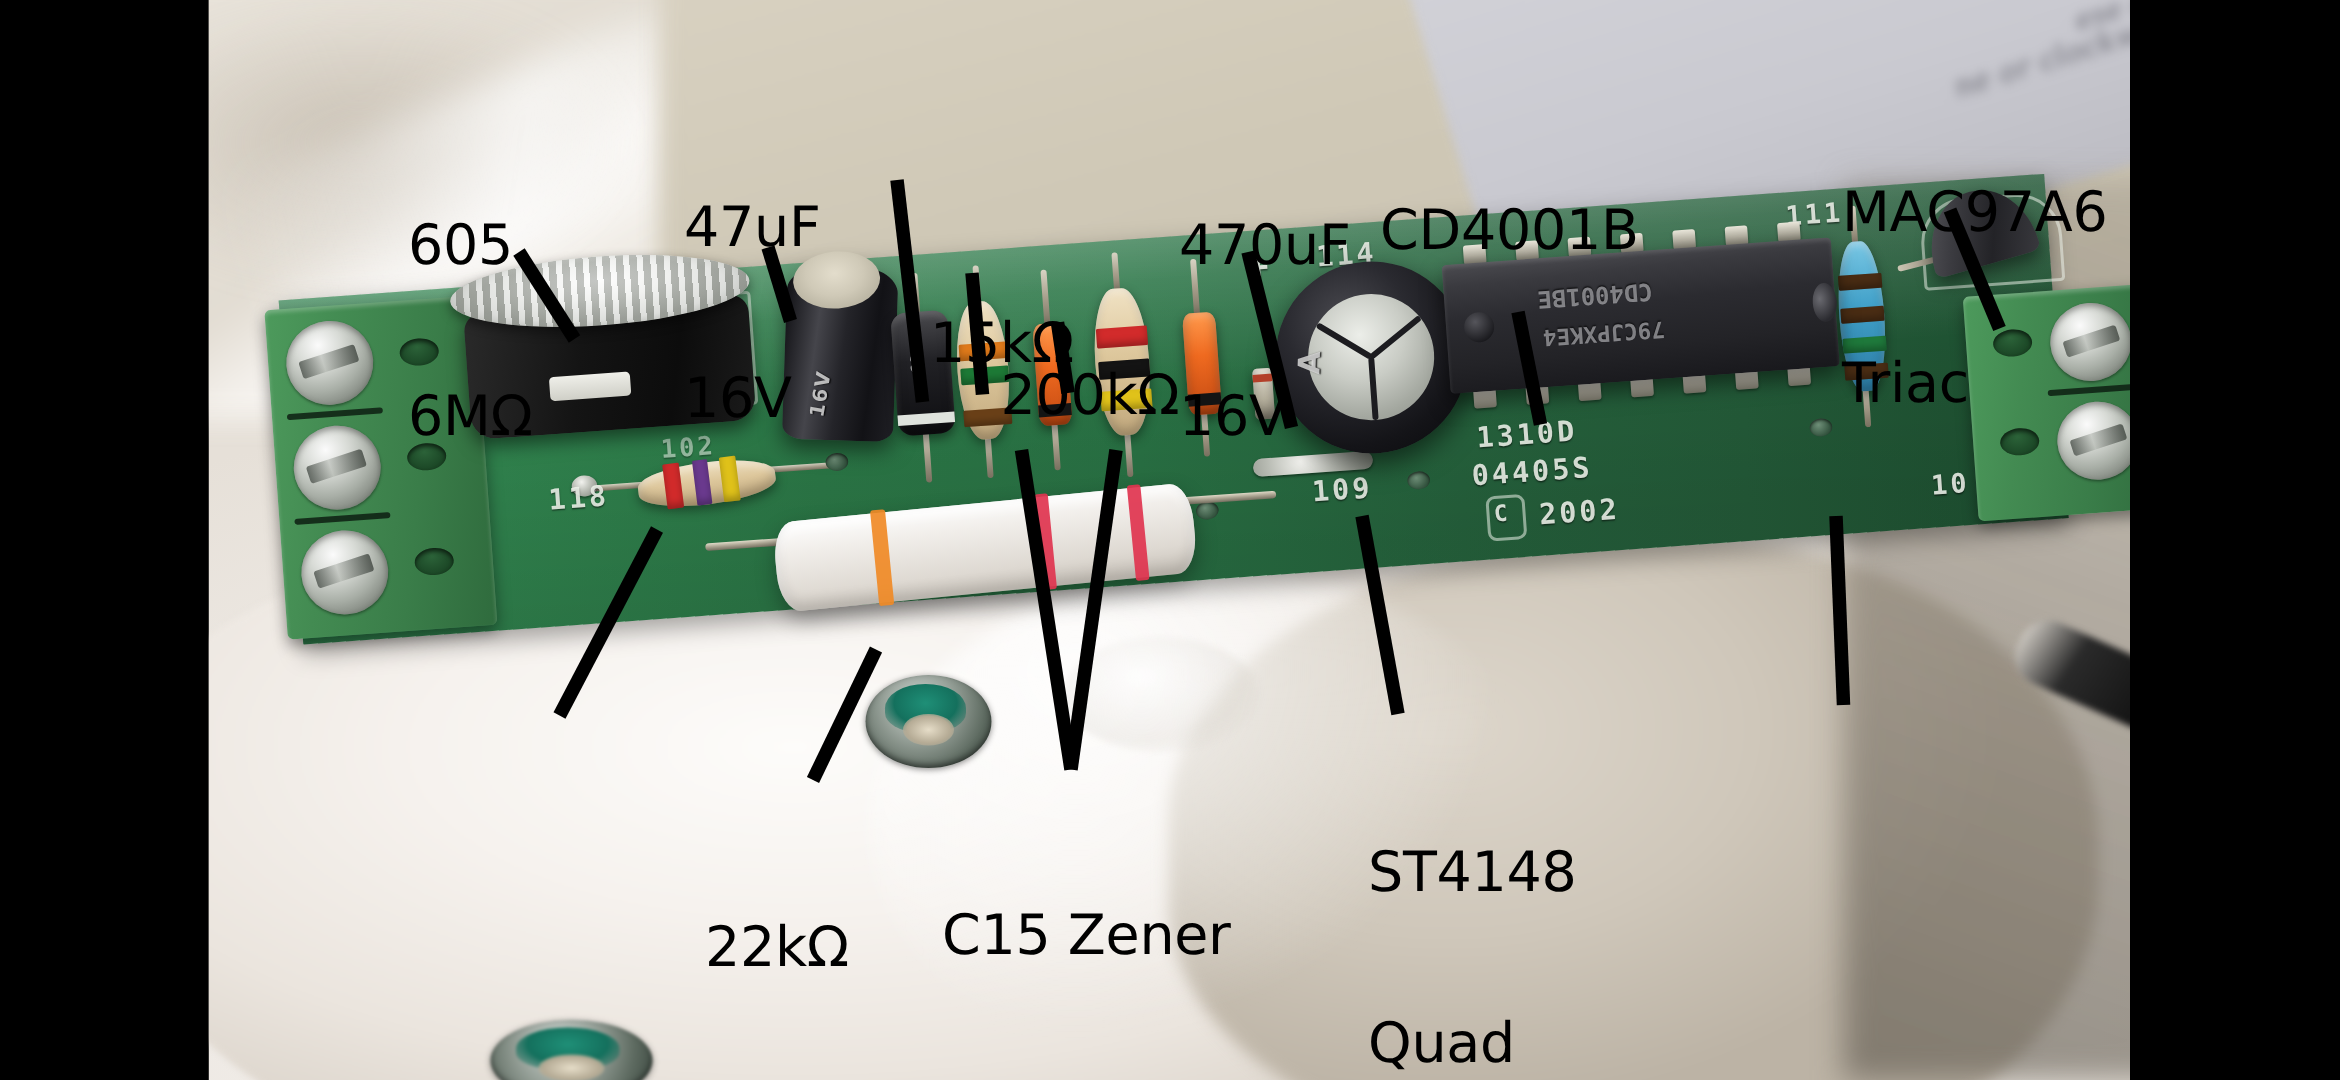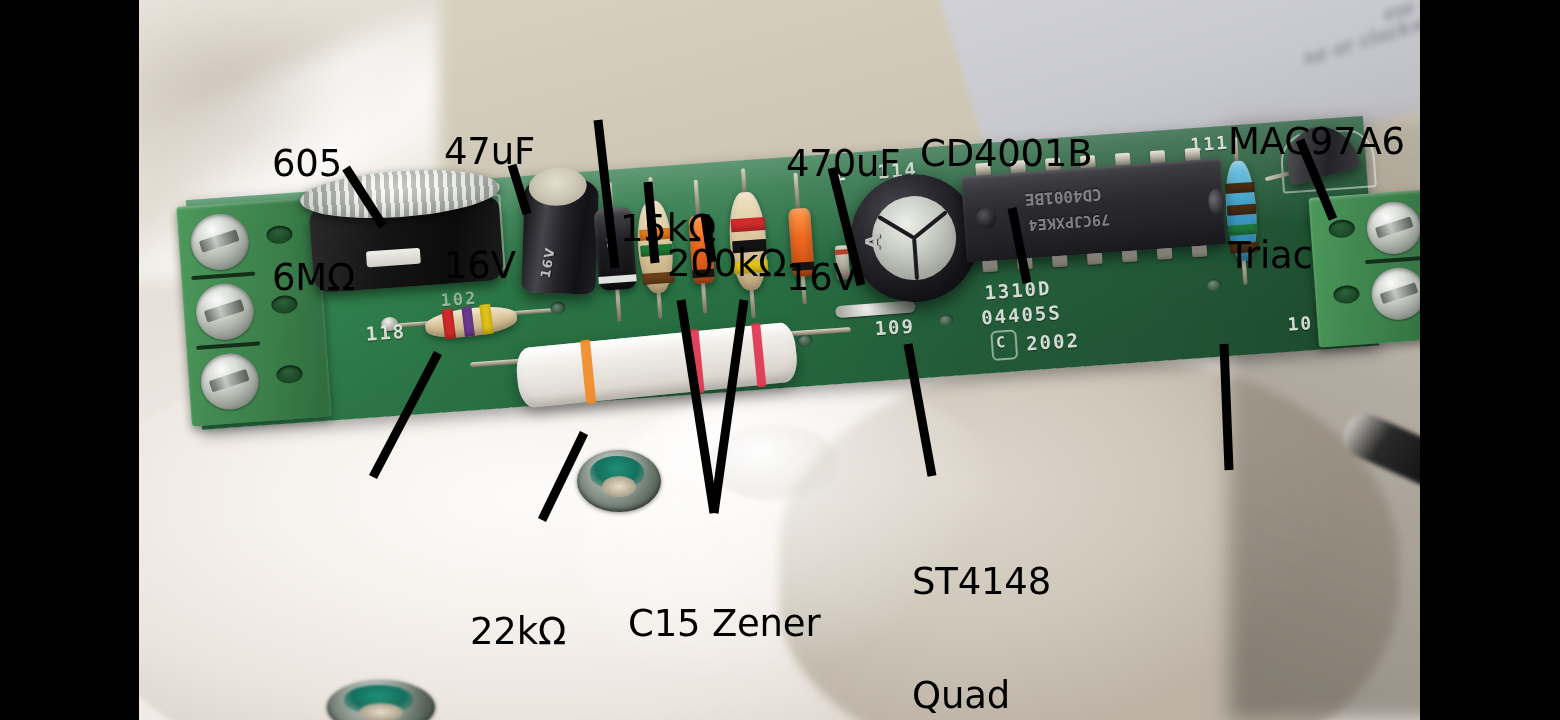--- a/index.html
+++ b/index.html
@@ -735,21 +735,21 @@
       <line x1="932" y1="476" x2="908" y2="344"></line>
       <line x1="1229" y1="470" x2="1224" y2="344"></line>
     </g>
   </svg>
 
   <div class="ann-label" style="left:272px; top:70px;">
     <div>605</div>
     <div>6MΩ</div>
   </div>
 
-  <div class="ann-label" style="left:444px; top:58px;">
+  <div class="ann-label" style="left:456px; top:58px;">
     <div>47uF</div>
     <div>16V</div>
   </div>
 
 
   <div class="ann-label" style="left:620px; top:135px;">
     <div>15kΩ</div>
   </div>
 
   <div class="ann-label" style="left:667px; top:170px;">

